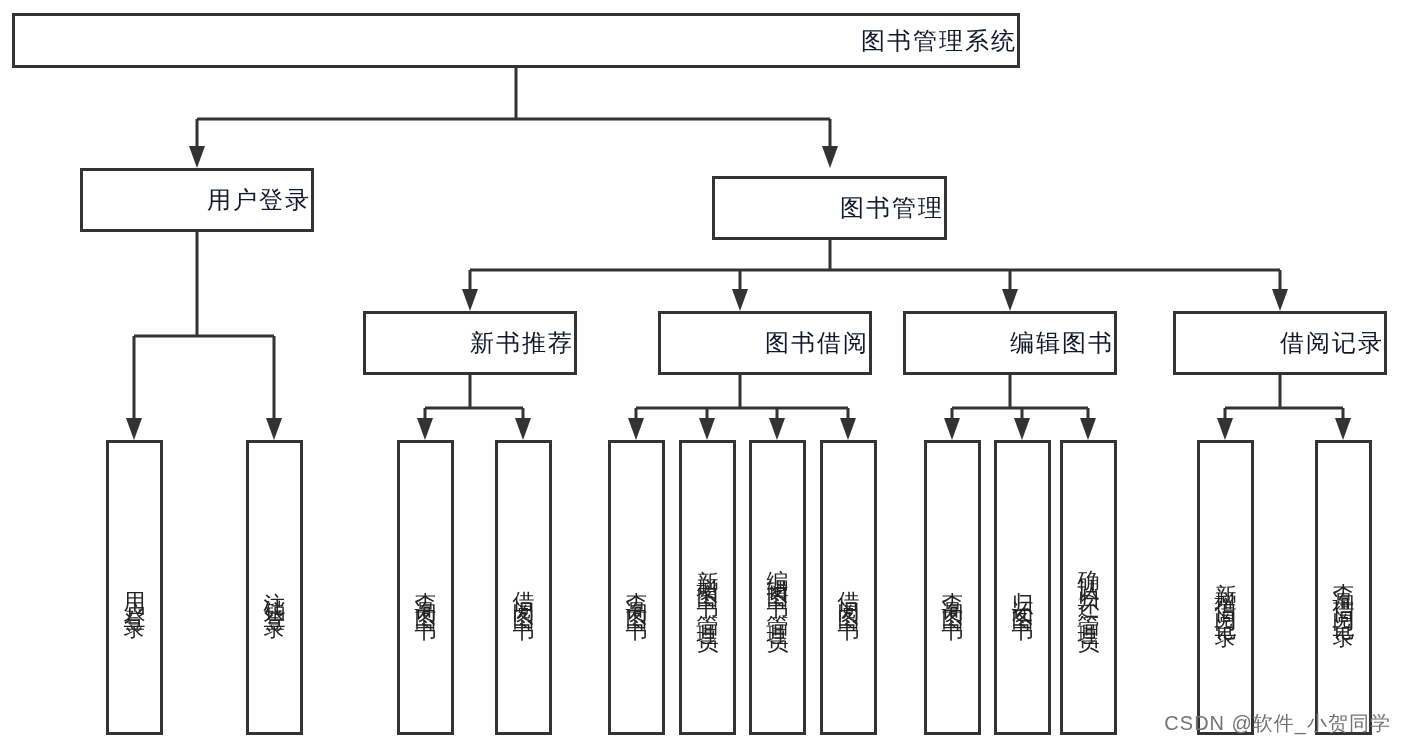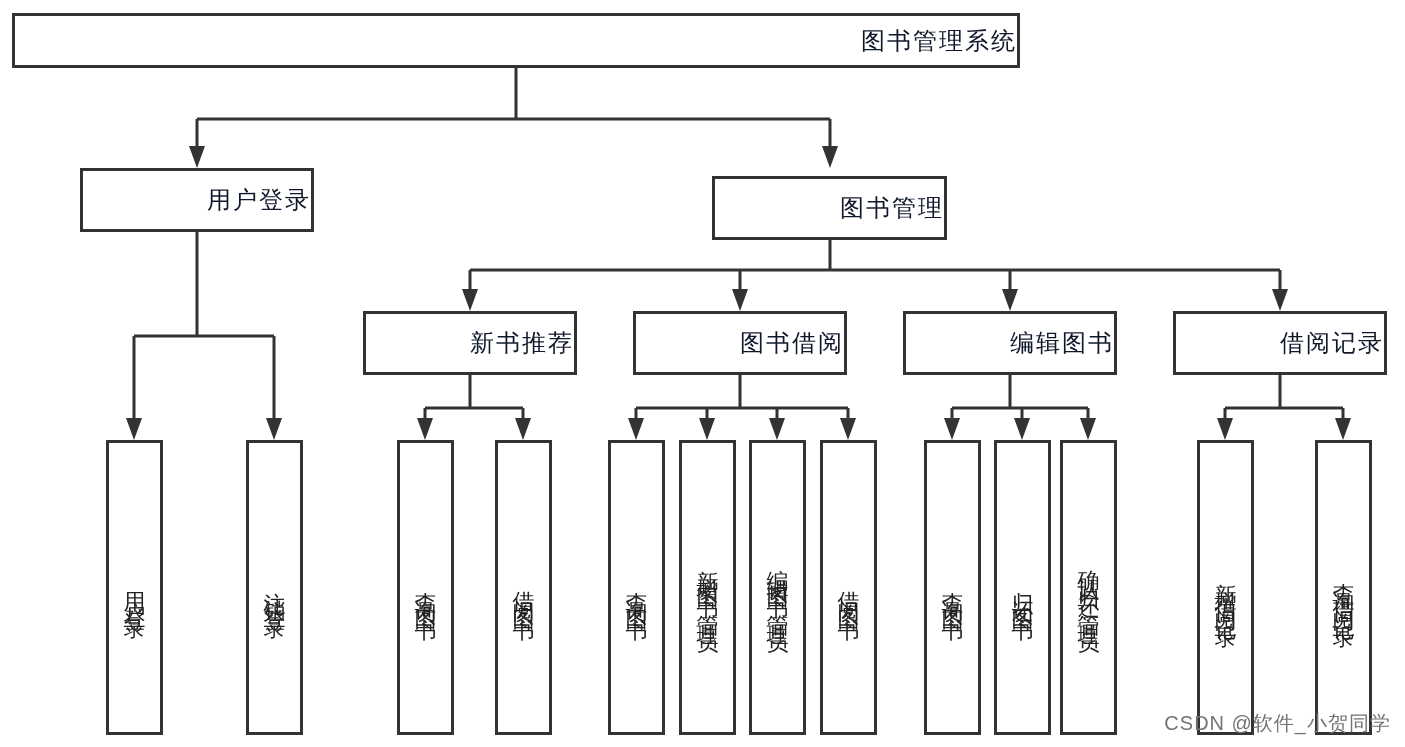--- a/index.html
+++ b/index.html
@@ -19,21 +19,21 @@
     display:flex;align-items:center;justify-content:flex-end;
     color:#0f172a;
     font-size:24px;
     letter-spacing:2px;
     white-space:nowrap;
   }
   .root{left:12px;top:13px;width:1008px;height:55px;}
   .l2a{left:80px;top:168px;width:234px;height:64px;}
   .l2b{left:712px;top:168px;width:235px;height:64px;margin-top:8px;}
   .l3{top:311px;width:214px;height:64px;}
-  .l3a{left:363px;} .l3b{left:633px;font-family:Liberation Mono, monospace;} .l3c{left:903px;} .l3d{left:1173px;}
+  .l3a{left:363px;} .l3b{left:658px;font-family:Liberation Mono, monospace;} .l3c{left:903px;} .l3d{left:1173px;}
   .leaf{
     position:absolute;
     box-sizing:border-box;
     top:440px;width:57px;height:295px;
     background:#ffffff;
     border:3px solid #333333;
     display:flex;align-items:center;justify-content:center;
   }
   .v-label{
     writing-mode:vertical-lr;

